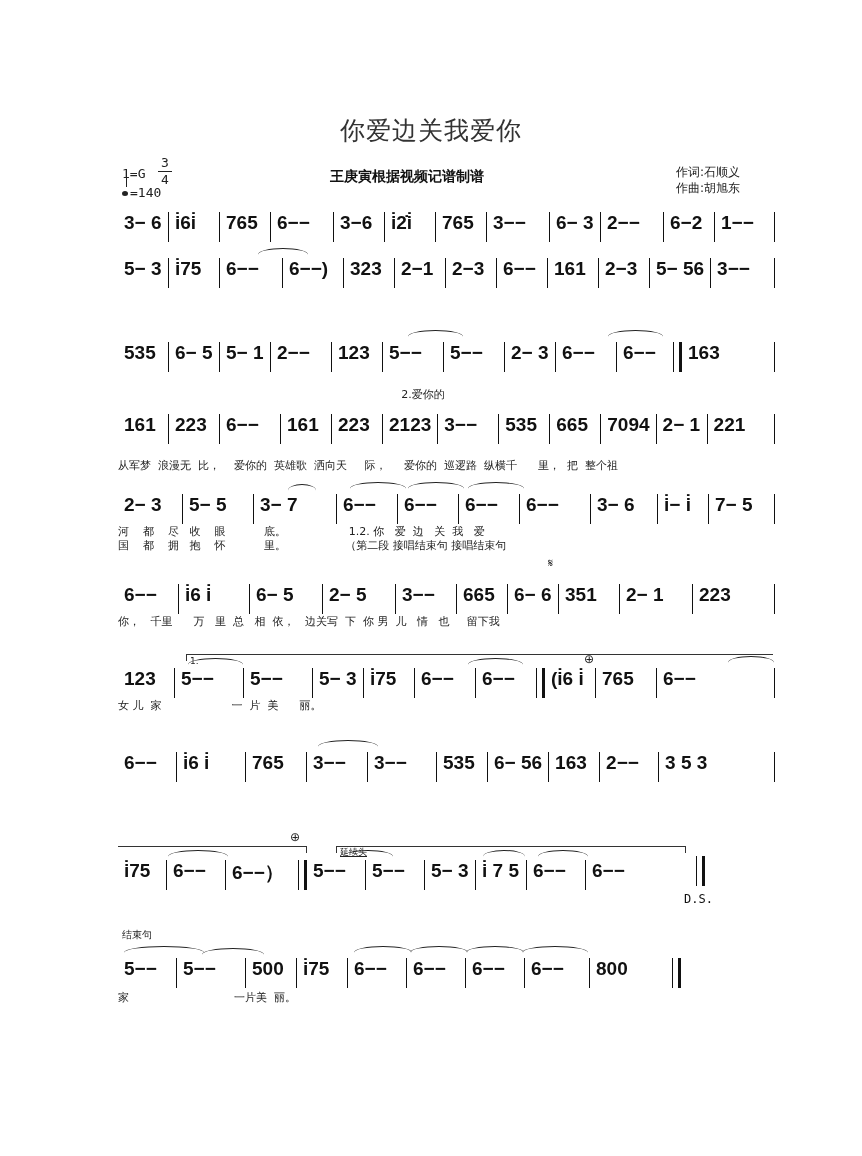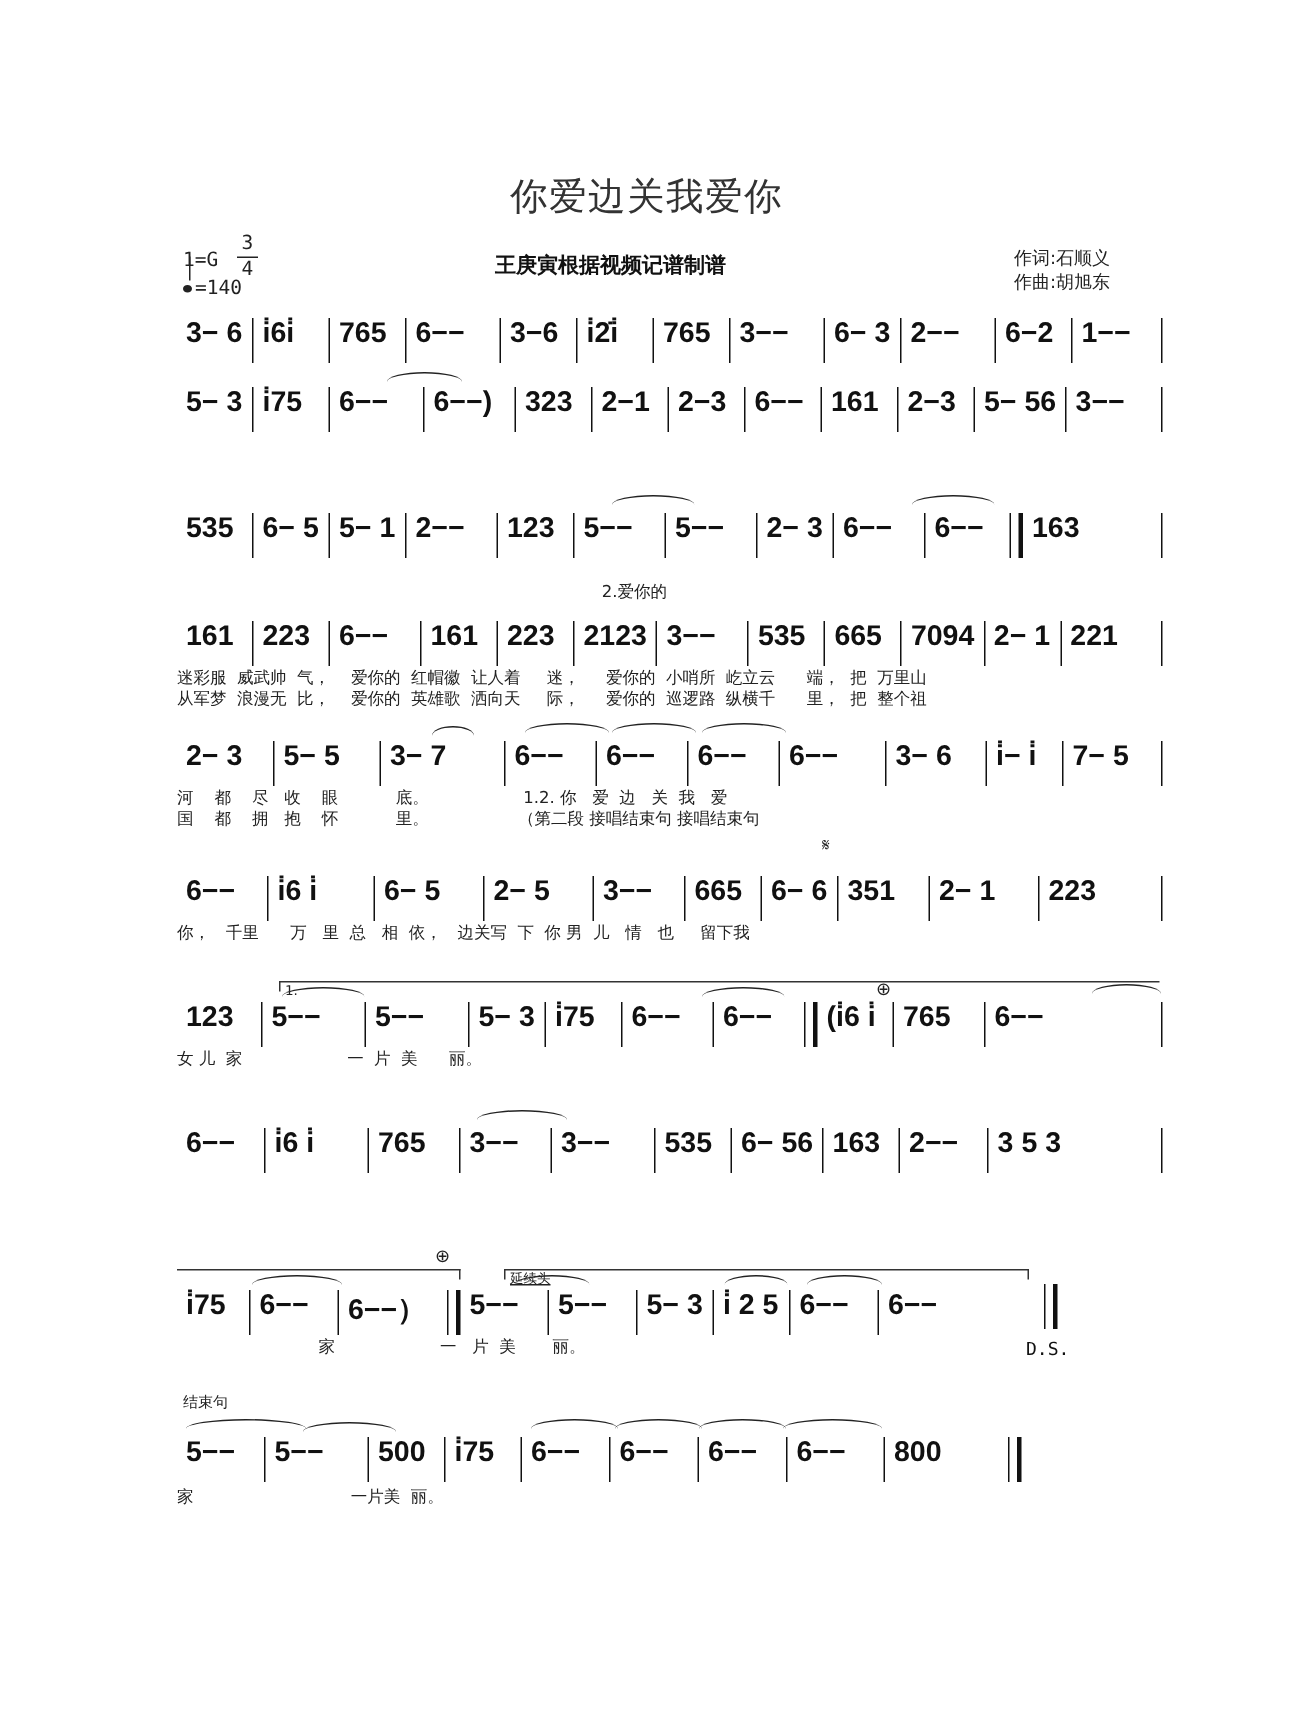--- a/index.html
+++ b/index.html
@@ -113,21 +113,20 @@
     <span class="m">223</span><span class="bl"></span>
     <span class="m">2123</span><span class="bl"></span>
     <span class="m" style="min-width:48px">3−−</span><span class="bl"></span>
     <span class="m">535</span><span class="bl"></span>
     <span class="m">665</span><span class="bl"></span>
     <span class="m">7094</span><span class="bl"></span>
     <span class="m">2− 1</span><span class="bl"></span>
     <span class="m">221</span>
   </div>
   <span class="rowline" style="left:656px"></span>
-  <div class="lyric" style="left:0;top:30px;">迷彩服  威武帅  气，    爱你的  红帽徽  让人着     迷，     爱你的  小哨所  屹立云      端，  把  万里山</div>
   <div class="lyric" style="left:0;top:44px;">从军梦  浪漫无  比，    爱你的  英雄歌  洒向天     际，     爱你的  巡逻路  纵横千      里，  把  整个祖</div>
 </div>
 
 <div class="row" style="top:494px;">
   <span class="slur" style="left:170px;top:-10px;width:28px;"></span>
   <span class="slur" style="left:232px;top:-12px;width:56px;"></span>
   <span class="slur" style="left:290px;top:-12px;width:56px;"></span>
   <span class="slur" style="left:350px;top:-12px;width:56px;"></span>
   <div class="notes">
     <span class="m" style="min-width:52px">2− 3</span><span class="bl"></span>
@@ -213,26 +212,25 @@
   <span class="slur" style="left:225px;top:-10px;width:50px;"></span>
   <span class="slur" style="left:365px;top:-10px;width:42px;"></span>
   <span class="slur" style="left:420px;top:-10px;width:50px;"></span>
   <div class="notes">
     <span class="m" style="min-width:36px">i̇75</span><span class="bl"></span>
     <span class="m" style="min-width:46px">6−−</span><span class="bl"></span>
     <span class="m" style="min-width:60px">6−−）</span><span class="dbl"></span>
     <span class="m" style="min-width:46px">5−−</span><span class="bl"></span>
     <span class="m" style="min-width:46px">5−−</span><span class="bl"></span>
     <span class="m">5− 3</span><span class="bl"></span>
-    <span class="m">i̇ 2 5</span><span class="bl"></span>
+    <span class="m">i̇ 7 5</span><span class="bl"></span>
     <span class="m" style="min-width:46px">6−−</span><span class="bl"></span>
     <span class="m" style="min-width:46px">6−−</span>
   </div>
   <span class="endbar" style="left:578px;top:-4px;"></span>
-  <div class="lyric" style="left:0;top:30px;">                           家                    一   片  美       丽。</div>
   <span class="ds" style="left:566px;top:32px;">D.S.</span>
 </div>
 
 <div class="row" style="top:958px;">
   <span class="mark" style="left:4px;top:-30px;font-size:10px;">结束句</span>
   <span class="slur" style="left:6px;top:-12px;width:80px;"></span>
   <span class="slur" style="left:84px;top:-10px;width:62px;"></span>
   <span class="slur" style="left:236px;top:-12px;width:58px;"></span>
   <span class="slur" style="left:292px;top:-12px;width:58px;"></span>
   <span class="slur" style="left:348px;top:-12px;width:58px;"></span>

